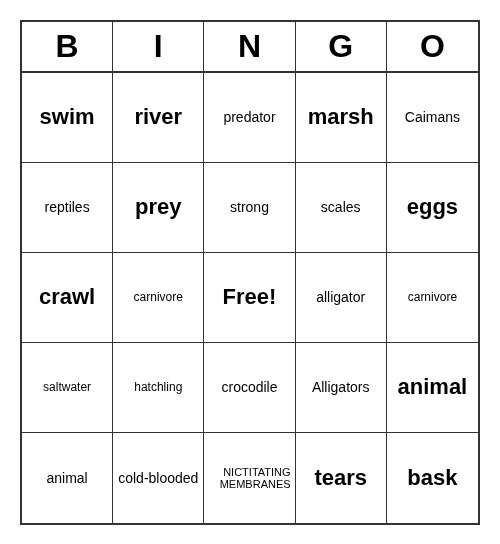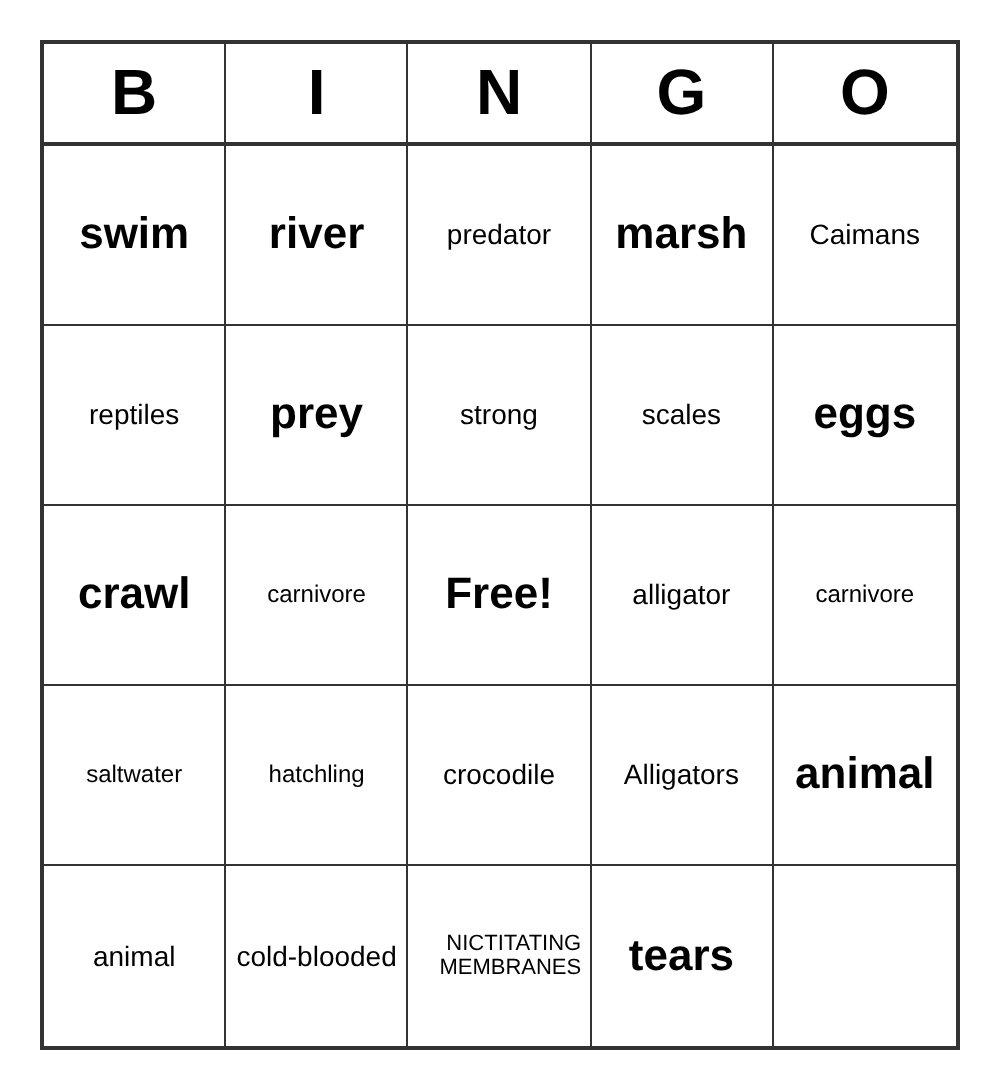--- a/index.html
+++ b/index.html
@@ -93,14 +93,15 @@
       <div class="bingo-cell small-text">carnivore</div>
       <div class="bingo-cell small-text">saltwater</div>
       <div class="bingo-cell small-text">hatchling</div>
       <div class="bingo-cell">crocodile</div>
       <div class="bingo-cell">Alligators</div>
       <div class="bingo-cell large-text">animal</div>
       <div class="bingo-cell">animal</div>
       <div class="bingo-cell">cold-blooded</div>
       <div class="bingo-cell xsmall-text">NICTITATING MEMBRANES</div>
       <div class="bingo-cell large-text">tears</div>
+      <div class="bingo-cell large-text">bask</div>
     </div>
 </div>
 
 </body></html>

